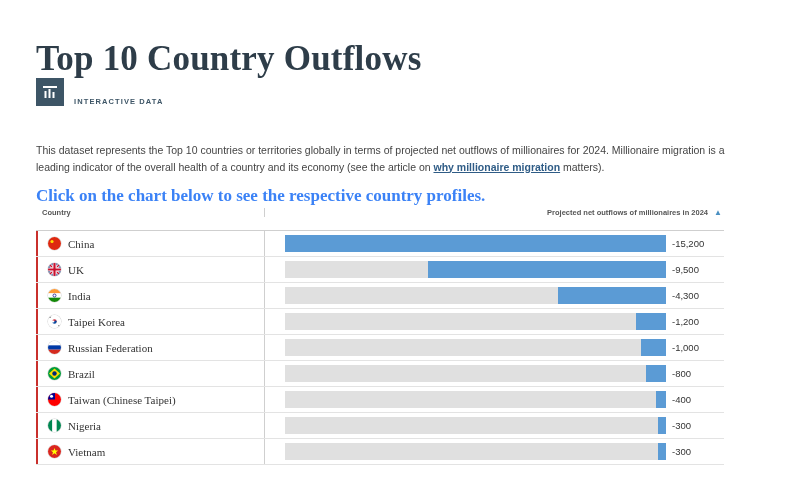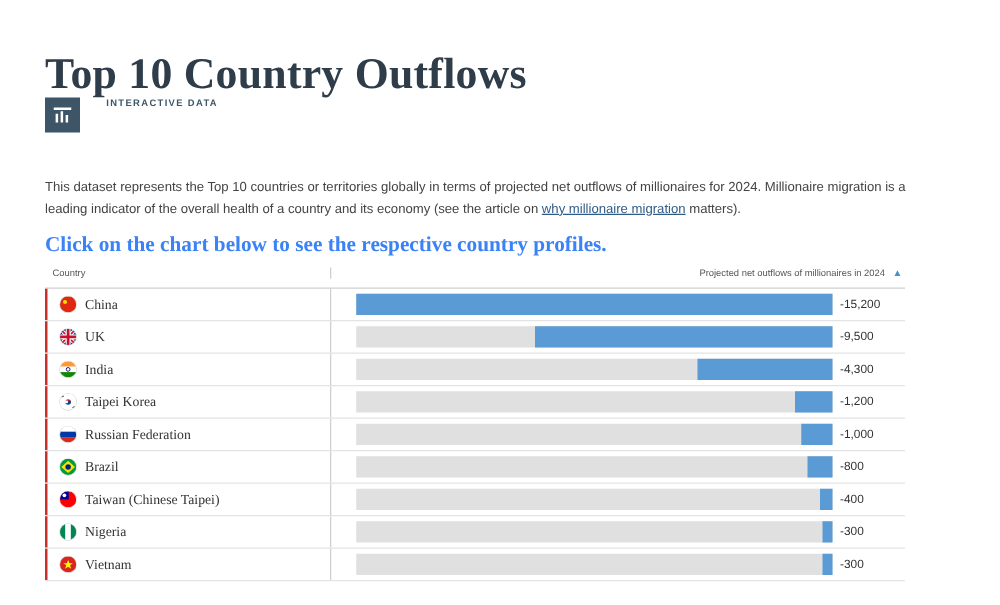--- a/index.html
+++ b/index.html
@@ -31,22 +31,22 @@
     color: #2e3d49;
     letter-spacing: 0.2px;
     white-space: nowrap;
     text-align: right;
   }
   .badge-row {
     position: absolute;
     left: 36px;
     top: 78px;
     display: flex;
-    align-items: flex-start;
-    gap: 21px;
+    align-items: flex-end;
+    gap: 10px;
   }
   .badge-icon {
     width: 28px;
     height: 28px;
     background: #3d5566;
     display: flex;
     align-items: center;
     justify-content: center;
   }
   .badge-icon svg { display: block; }
@@ -61,42 +61,43 @@
     left: 36px;
     top: 131px;
     width: 722px;
     font-size: 10.5px;
     line-height: 17px;
     color: #444444;
   }
   .intro a {
     color: #2f5c86;
     text-decoration: underline;
-    font-weight: normal;
+    font-weight: bold;
   }
   .subhead {
     position: absolute;
     left: 36px;
     top: 172px;
     font-family: "Liberation Serif", serif;
     font-size: 17px;
     color: #3b82f6;
   }
   .chart {
     position: absolute;
     left: 36px;
     top: 208px;
     width: 688px;
   }
   .chart-head {
     display: flex;
-    align-items: center;
+    align-items: flex-start;
     height: 20px;
     border-bottom: 1px solid #cfcfcf;
     padding-bottom: 2px;
+    font-weight: bold;
   }
   .col-country-head {
     width: 228px;
     font-size: 7.5px;
     color: #555555;
     padding-left: 6px;
     box-sizing: border-box;
   }
   .col-bar-head {
     flex: 1;

